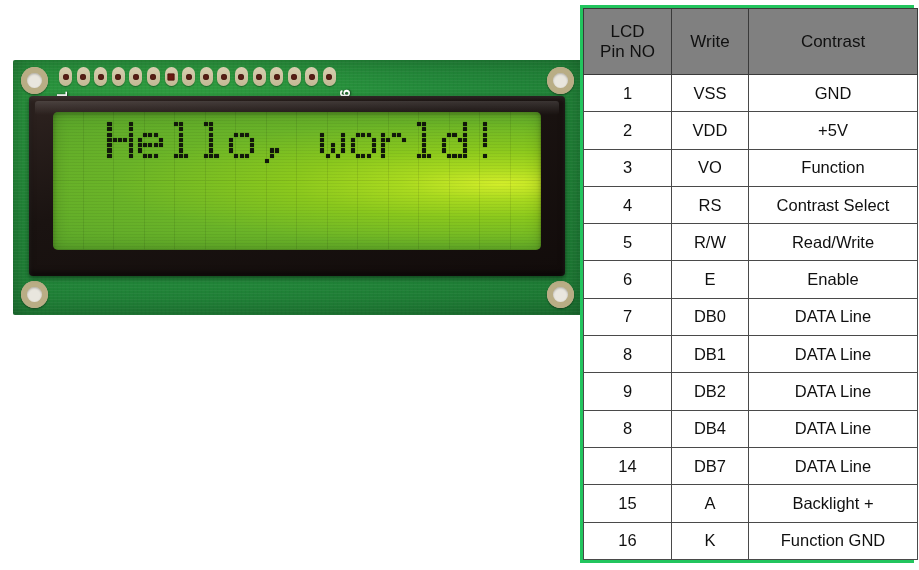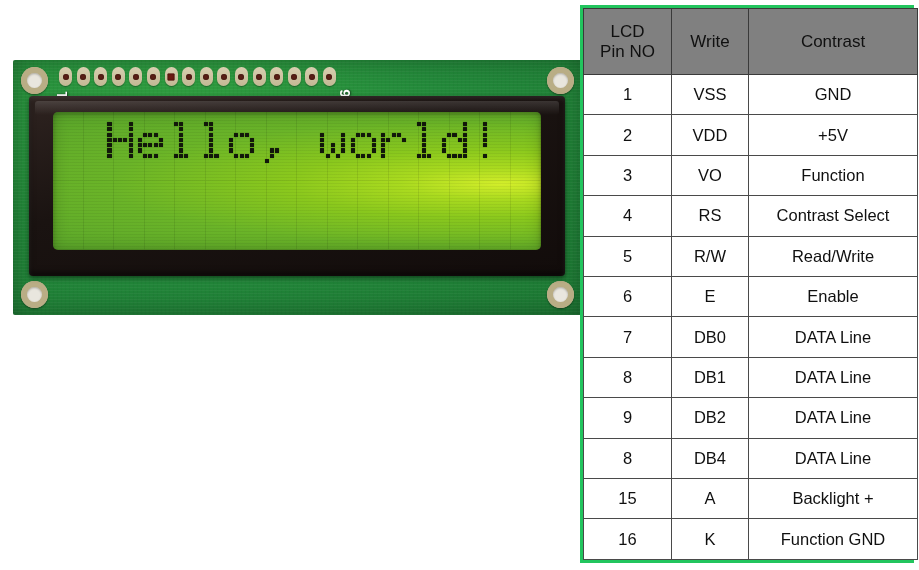--- a/index.html
+++ b/index.html
@@ -923,20 +923,25 @@
             <td>9</td>
             <td>DB2</td>
             <td>DATA Line</td>
           </tr>
           <tr>
             <td>8</td>
             <td>DB4</td>
             <td>DATA Line</td>
           </tr>
           <tr>
+            <td>14</td>
+            <td>DB7</td>
+            <td>DATA Line</td>
+          </tr>
+          <tr>
             <td>15</td>
             <td>A</td>
             <td>Backlight +</td>
           </tr>
           <tr>
             <td>16</td>
             <td>K</td>
             <td>Function GND</td>
           </tr>
         </tbody>

